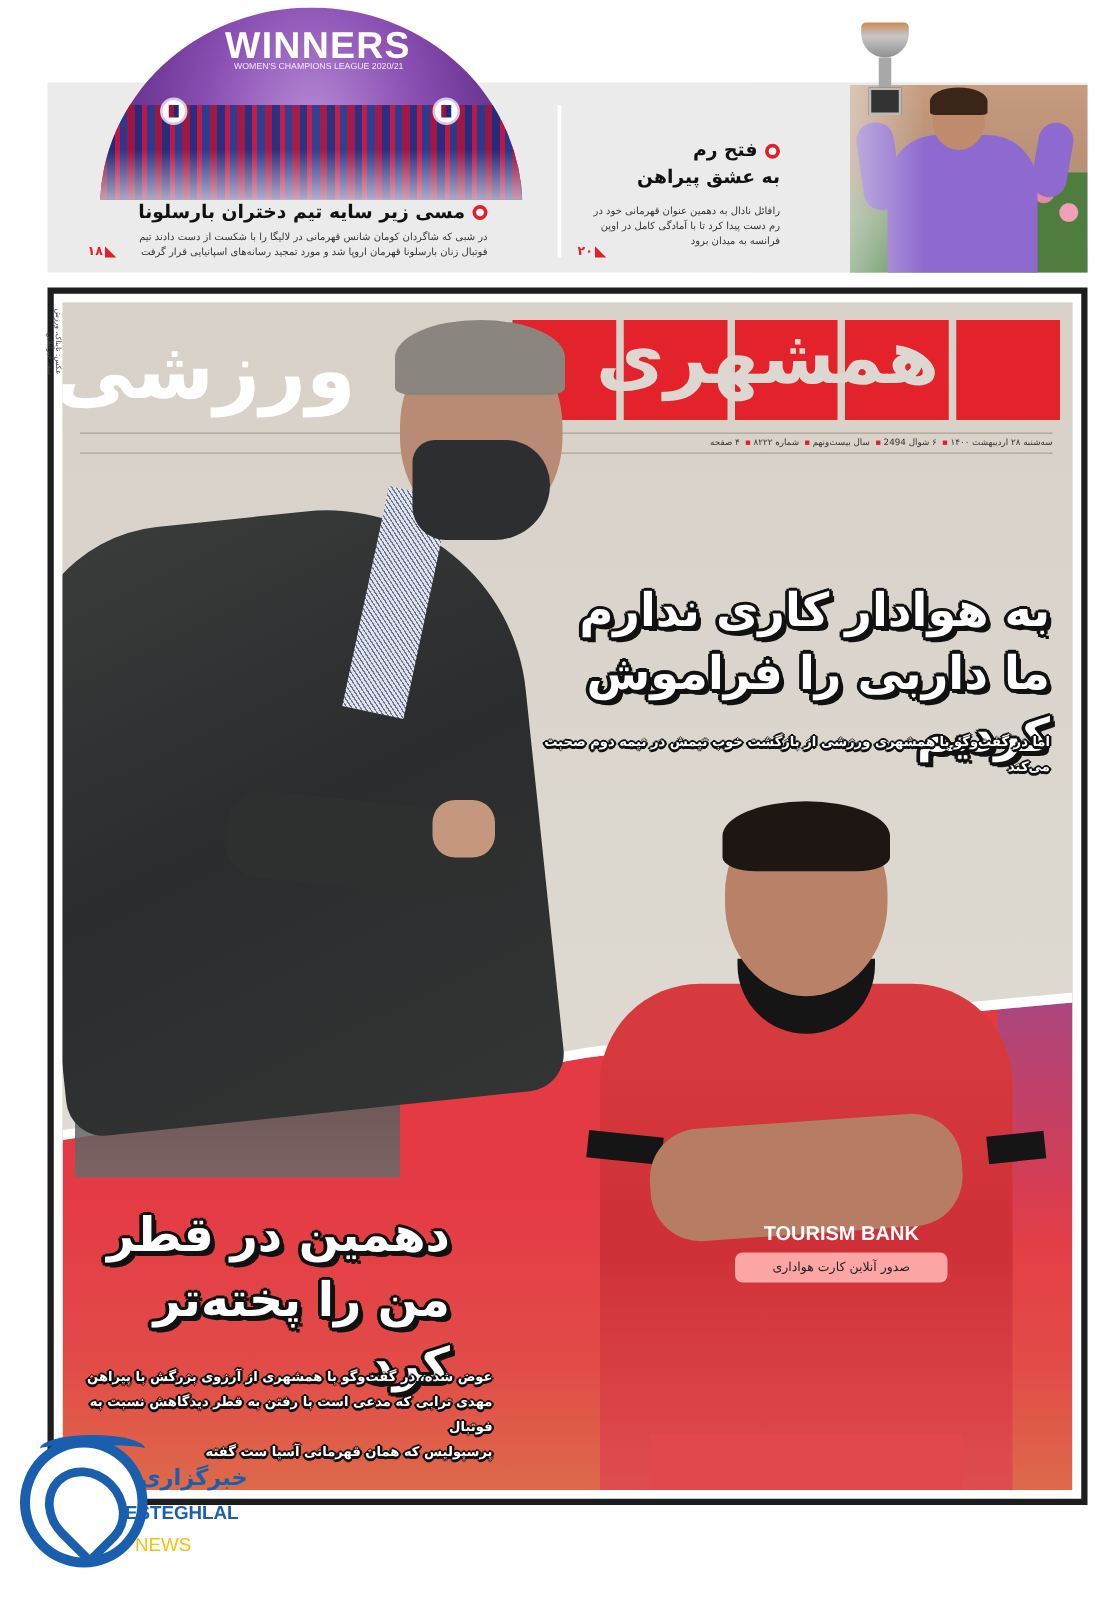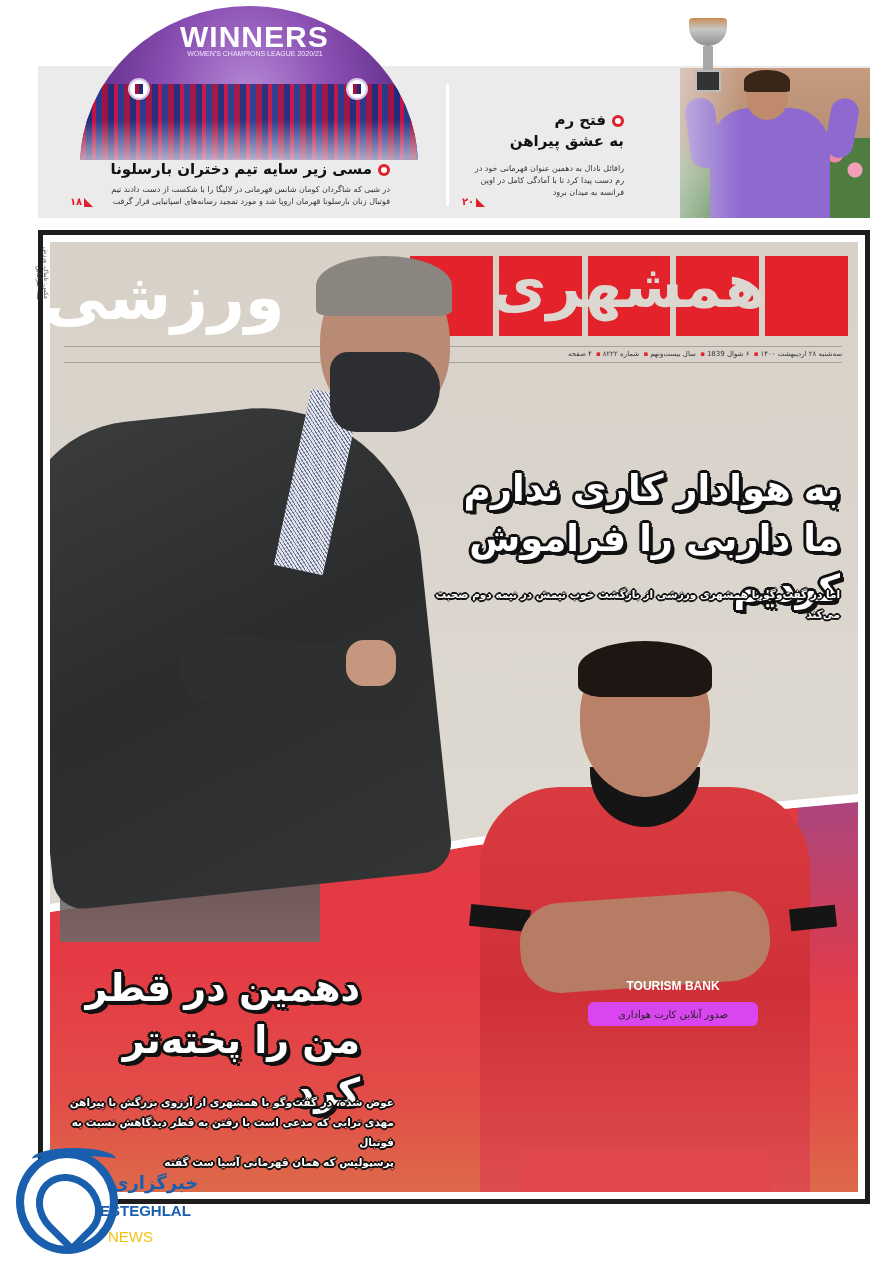--- a/index.html
+++ b/index.html
@@ -162,21 +162,21 @@
 
   
   .masthead-red {
     position: absolute; left: 360px; top: 14px; width: 438px; height: 80px; display: flex; gap: 6px;
   }
   .masthead-red span {
     flex: 1; background: #e4222c; display: flex; align-items: center; justify-content: center;
     color: #ffffff; font-weight: bold; font-size: 44px; direction: rtl;
   }
   .masthead-logo-text {
-    position: absolute; left: 360px; top: 14px; width: 438px; height: 60px;
+    position: absolute; left: 345px; top: 14px; width: 438px; height: 60px;
     display: flex; align-items: center; justify-content: center; direction: rtl;
     color: #dcd8d1; font-weight: bold; font-size: 60px; letter-spacing: 6px;
     mix-blend-mode: normal;
   }
   .masthead-white {
     position: absolute; left: 14px; top: 10px; width: 200px; height: 90px;
     display: flex; align-items: center; justify-content: center; direction: rtl;
     color: #ffffff; font-weight: bold; font-size: 64px;
   }
   .dateline-rule-top { position: absolute; left: 14px; right: 16px; top: 104px; height: 1px; background: #a7a39b; }
@@ -268,27 +268,27 @@
   .player .band-l, .player .band-r {
     position: absolute; top: 260px; width: 60px; height: 22px; background: #151515;
   }
   .player .band-l { left: 10px; transform: rotate(6deg); }
   .player .band-r { left: 330px; transform: rotate(-6deg); width: 46px; }
   .player .arms {
     position: absolute; left: 60px; top: 250px; width: 250px; height: 90px;
     background: #b77c64; border-radius: 40px; transform: rotate(-4deg);
   }
   .player .sponsor {
-    position: absolute; left: 128px; top: 355px; width: 170px; height: 24px; background: #d946ef;
+    position: absolute; left: 128px; top: 355px; width: 170px; height: 24px; background: #fca5a5;
     border-radius: 6px; display: flex; align-items: center; justify-content: center;
     font-size: 10px; color: #222; direction: rtl;
   }
   .player .sponsor-en {
     position: absolute; left: 128px; top: 332px; width: 170px; text-align: center;
-    font-family: "Liberation Sans", sans-serif; font-weight: bold; color: #fff; font-size: 12px;
+    font-family: "Liberation Sans", sans-serif; font-weight: bold; color: #fff; font-size: 16px;
   }
   .player .shorts {
     position: absolute; left: 60px; top: 500px; width: 250px; height: 60px; background: #e0484c;
   }
 
   
   .hl2 { left: 20px; top: 720px; width: 290px; font-size: 38px; line-height: 52px; text-align: left; }
   .hl2 span { display: block; text-align: right; }
   .deck2 { left: 14px; top: 850px; width: 330px; }
 
@@ -381,21 +381,21 @@
       <span></span>
       <span></span>
       <span></span>
       <span></span>
   </div>
   <div class="masthead-logo-text">همشهری</div>
   <div class="masthead-white">ورزشی</div>
   <div class="dateline-rule-top"></div>
   <div class="dateline">
     <span>سه‌شنبه ۲۸ اردیبهشت ۱۴۰۰</span><span class="sep">▪</span>
-    <span>۶ شوال 1839</span><span class="sep">▪</span>
+    <span>۶ شوال 2494</span><span class="sep">▪</span>
     <span>سال بیست‌ونهم</span><span class="sep">▪</span>
     <span>شماره ۸۲۲۲</span><span class="sep">▪</span>
     <span>۴ صفحه</span>
   </div>
   <div class="dateline-rule-bot"></div>
 
   <div class="coach">
     <div class="legs"></div>
     <div class="jacket"></div>
     <div class="shirt"></div>

